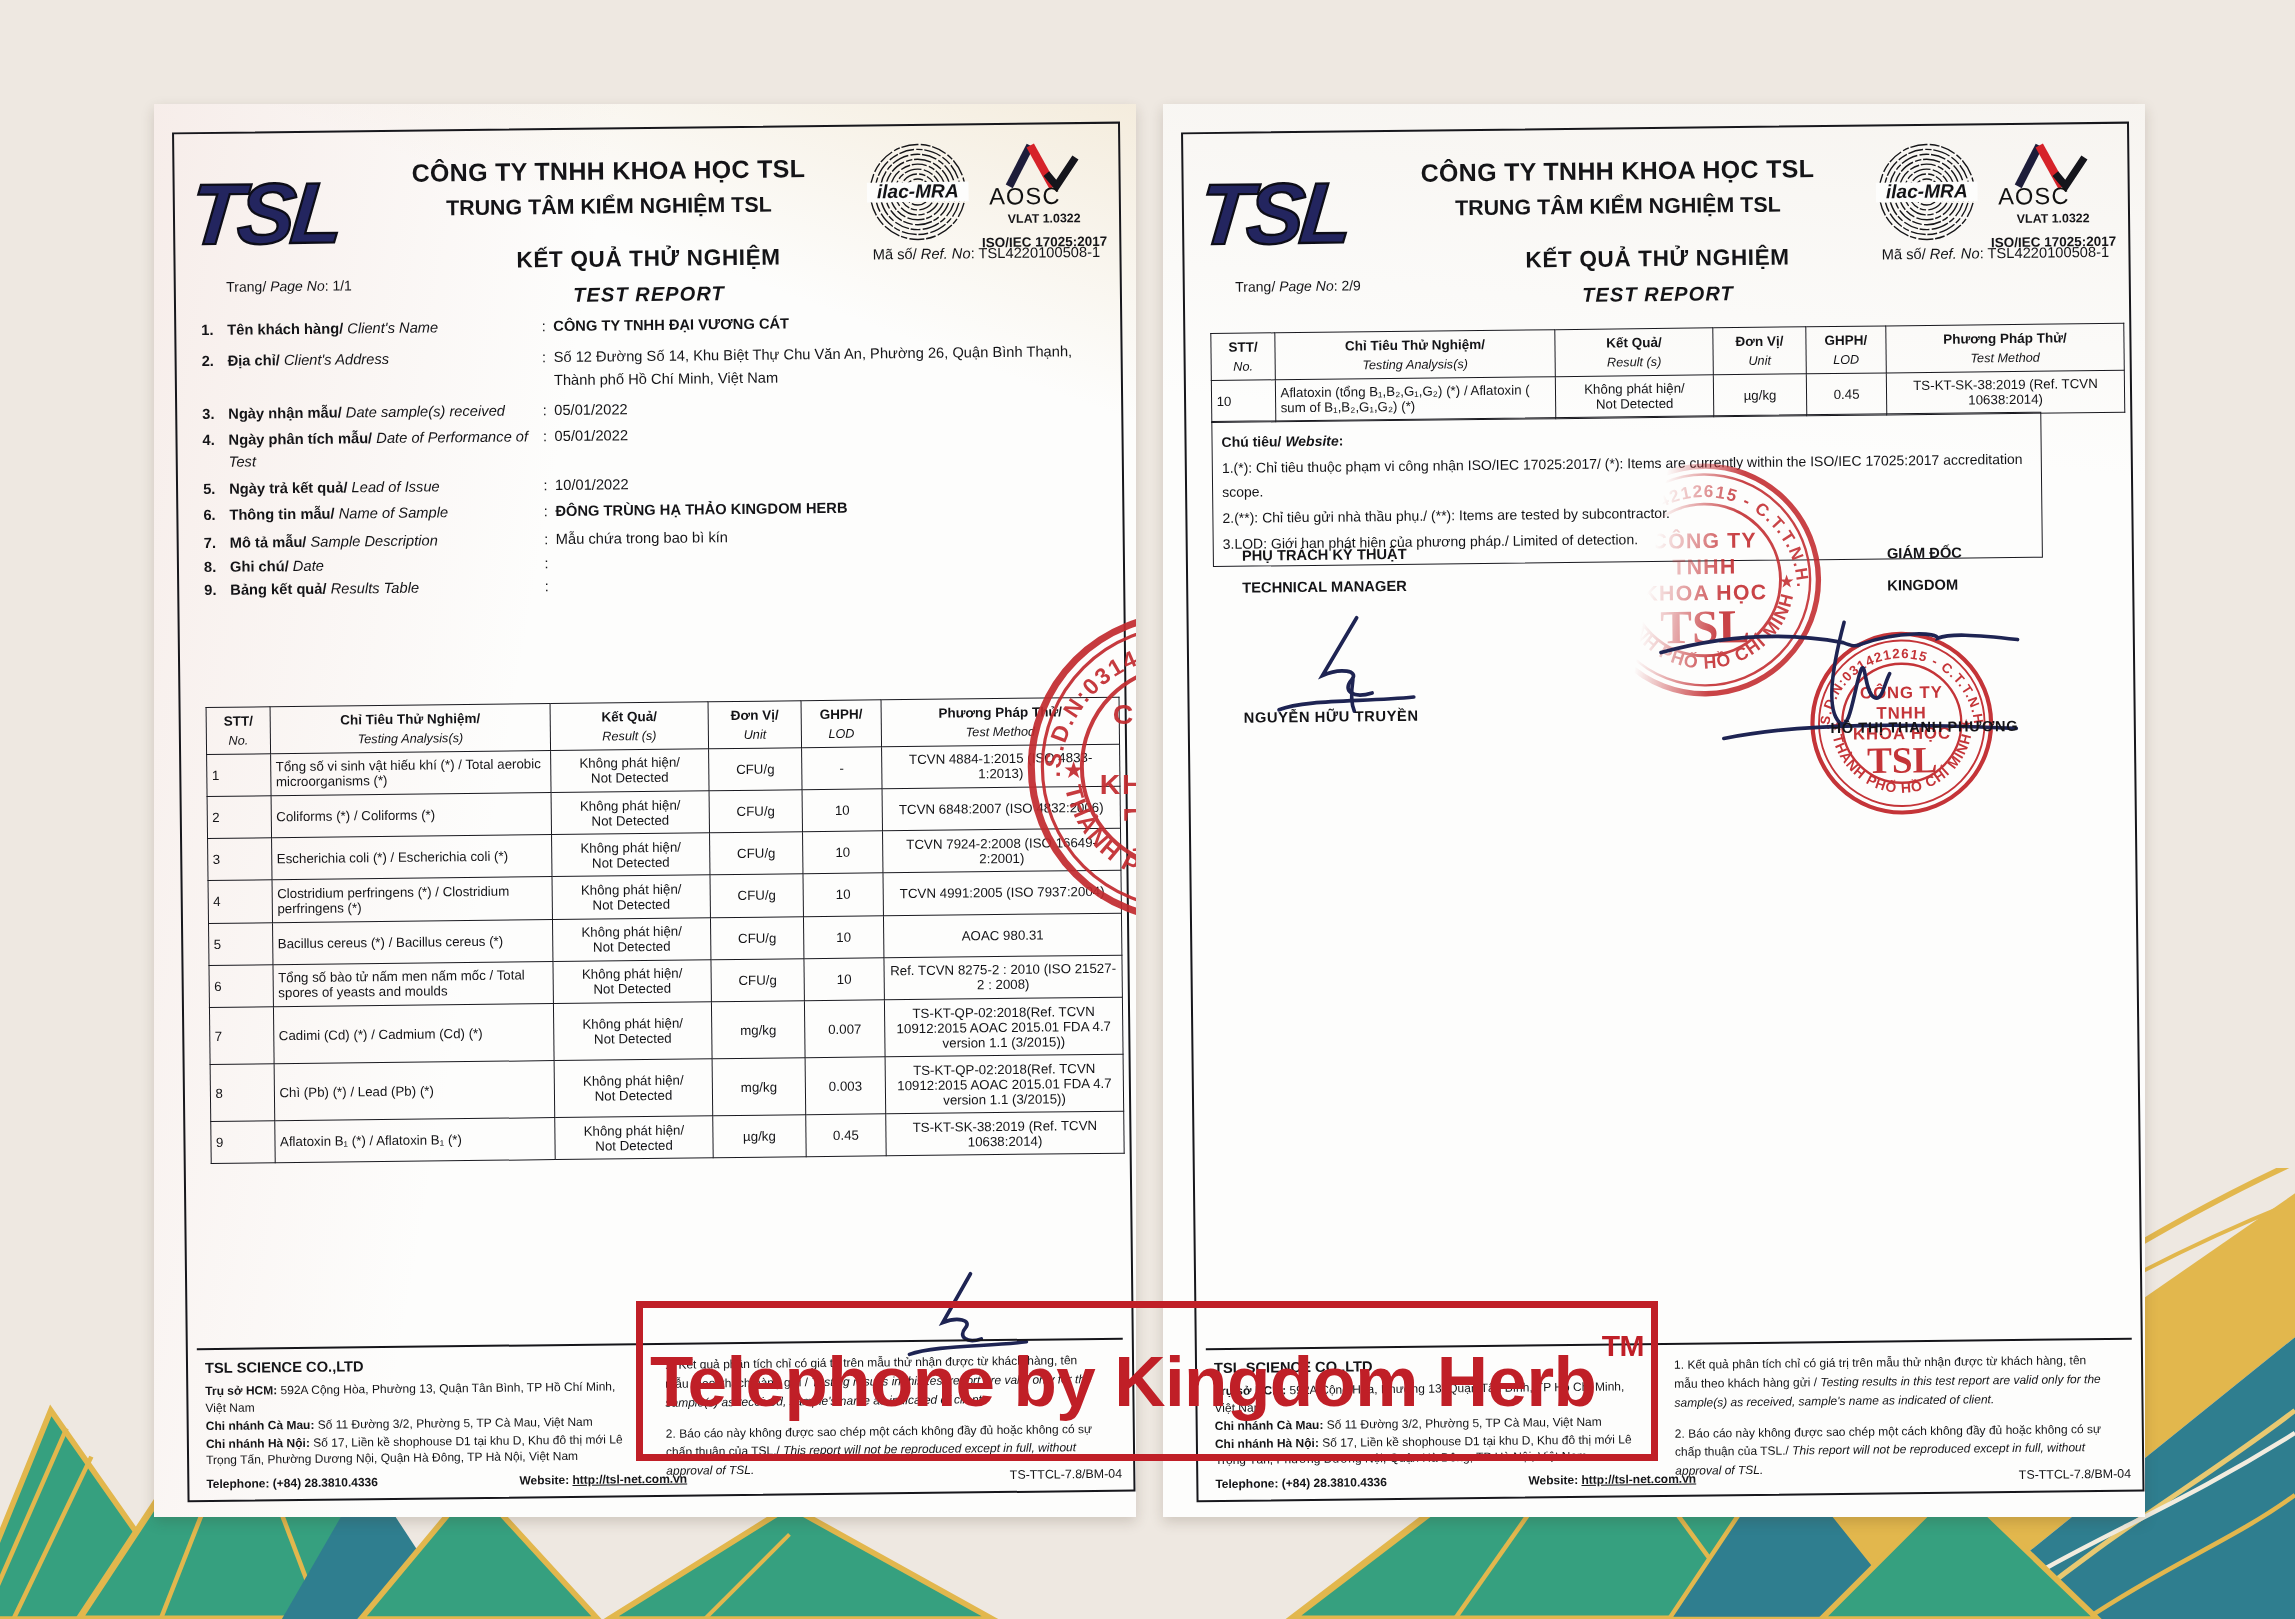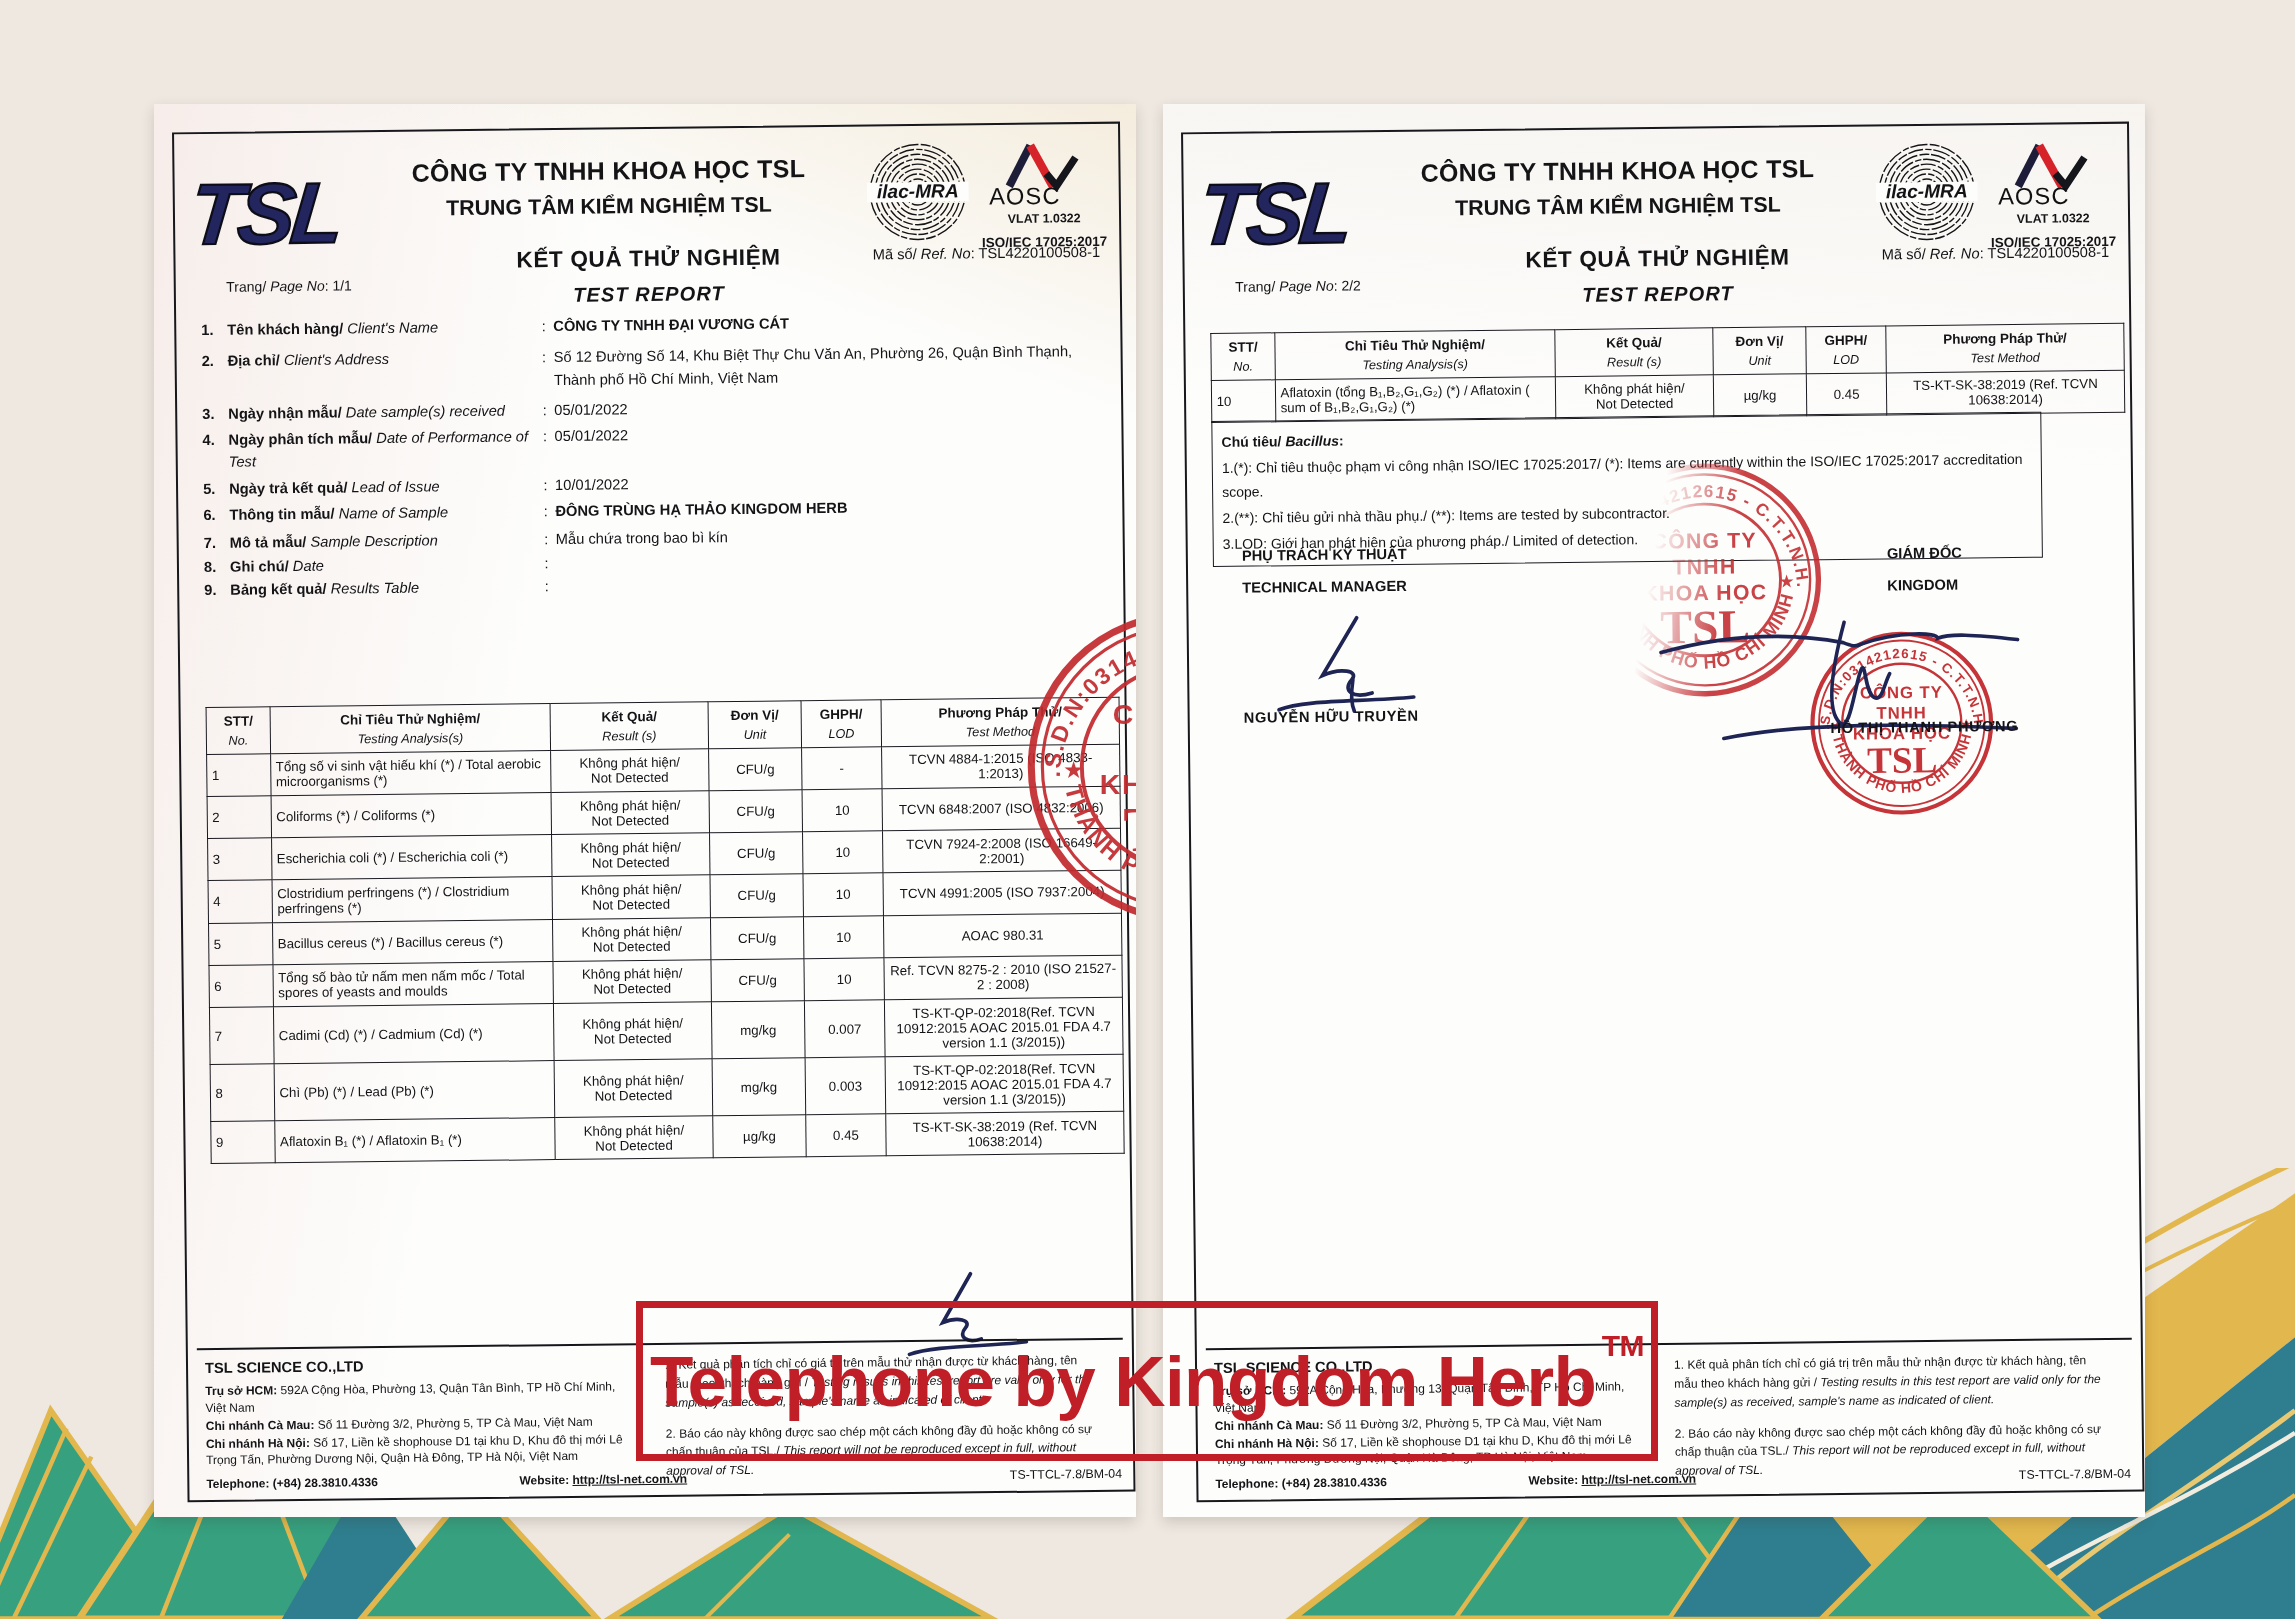--- a/index.html
+++ b/index.html
@@ -434,21 +434,21 @@
         <div class="aosc-sub">VLAT 1.0322</div>
         <div class="aosc-iso">ISO/IEC 17025:2017</div>
       </div>
     </div>
 
     <div class="titlebar">
       <div class="tb-center">
         <div class="tb-vi">KẾT QUẢ THỬ NGHIỆM</div>
         <div class="tb-en">TEST REPORT</div>
       </div>
-      <div class="tb-page"><span>Trang/ </span><span class="it">Page No</span><span>: 2/2</span></div>
+      <div class="tb-page"><span>Trang/ </span><span class="it">Page No</span><span>: 2/9</span></div>
       <div class="tb-ref"><span>Mã số/ </span><span class="it">Ref. No</span><span>: TSL4220100508-1</span></div>
     </div>
 
     <div style="position:absolute;left:0;right:0;top:199px;">
       <table class="rtable" style="position:relative;left:25px;top:0;">
         <thead>
             <tr>
               <th class="c-no">
                 <div class="th-vi">STT/</div>
                 <div class="th-en">No.</div>
@@ -478,21 +478,21 @@
               <td class="c-an">Aflatoxin (tổng B₁,B₂,G₁,G₂) (*) / Aflatoxin ( sum of B₁,B₂,G₁,G₂) (*)</td>
               <td class="c-re">Không phát hiện/
 Not Detected</td>
               <td class="c-un">µg/kg</td>
               <td class="c-lo">0.45</td>
               <td class="c-me">TS-KT-SK-38:2019 (Ref. TCVN 10638:2014)</td>
             </tr>
           </tbody>
       </table>
       <div class="remarks" style="margin-left:25px;width:830px;box-sizing:border-box;">
-        <div class="remarks-title"><b>Chú tiêu/ </b><b class="it">Bacillus</b><b>:</b></div>
+        <div class="remarks-title"><b>Chú tiêu/ </b><b class="it">Website</b><b>:</b></div>
         <div>
             <div class="remark-line">1.(*): Chỉ tiêu thuộc phạm vi công nhận ISO/IEC 17025:2017/ (*): Items are currently within the ISO/IEC 17025:2017 accreditation scope.</div>
             <div class="remark-line">2.(**): Chỉ tiêu gửi nhà thầu phụ./ (**): Items are tested by subcontractor.</div>
             <div class="remark-line">3.LOD: Giới hạn phát hiện của phương pháp./ Limited of detection.</div>
           </div>
       </div>
     </div>
 
     <div class="sig-title" style="left:54px;top:406px;">
       <div>PHỤ TRÁCH KỸ THUẬT</div>

